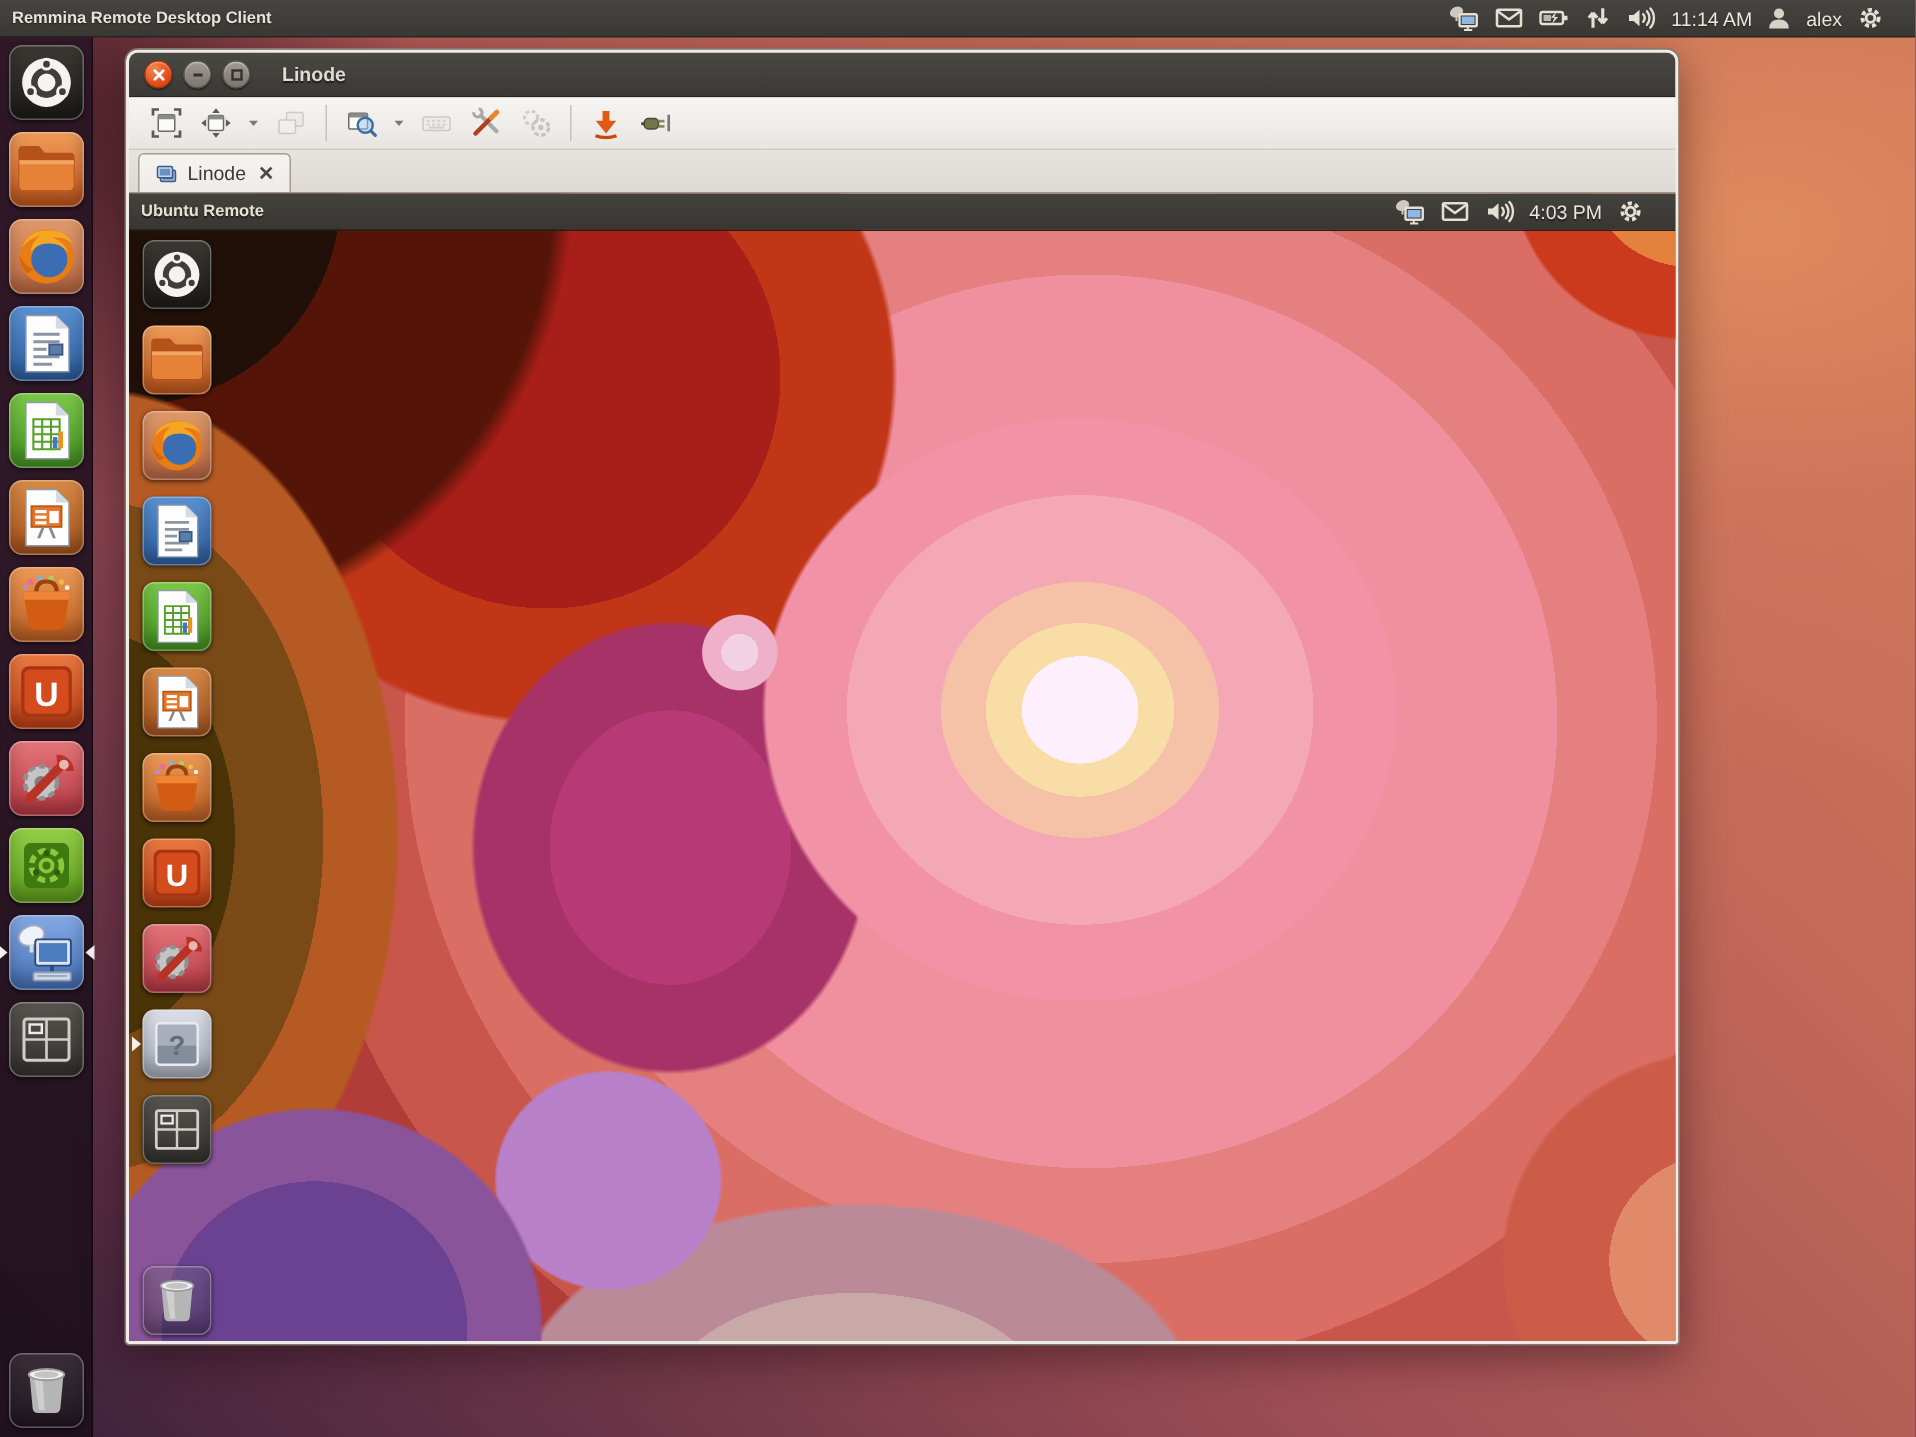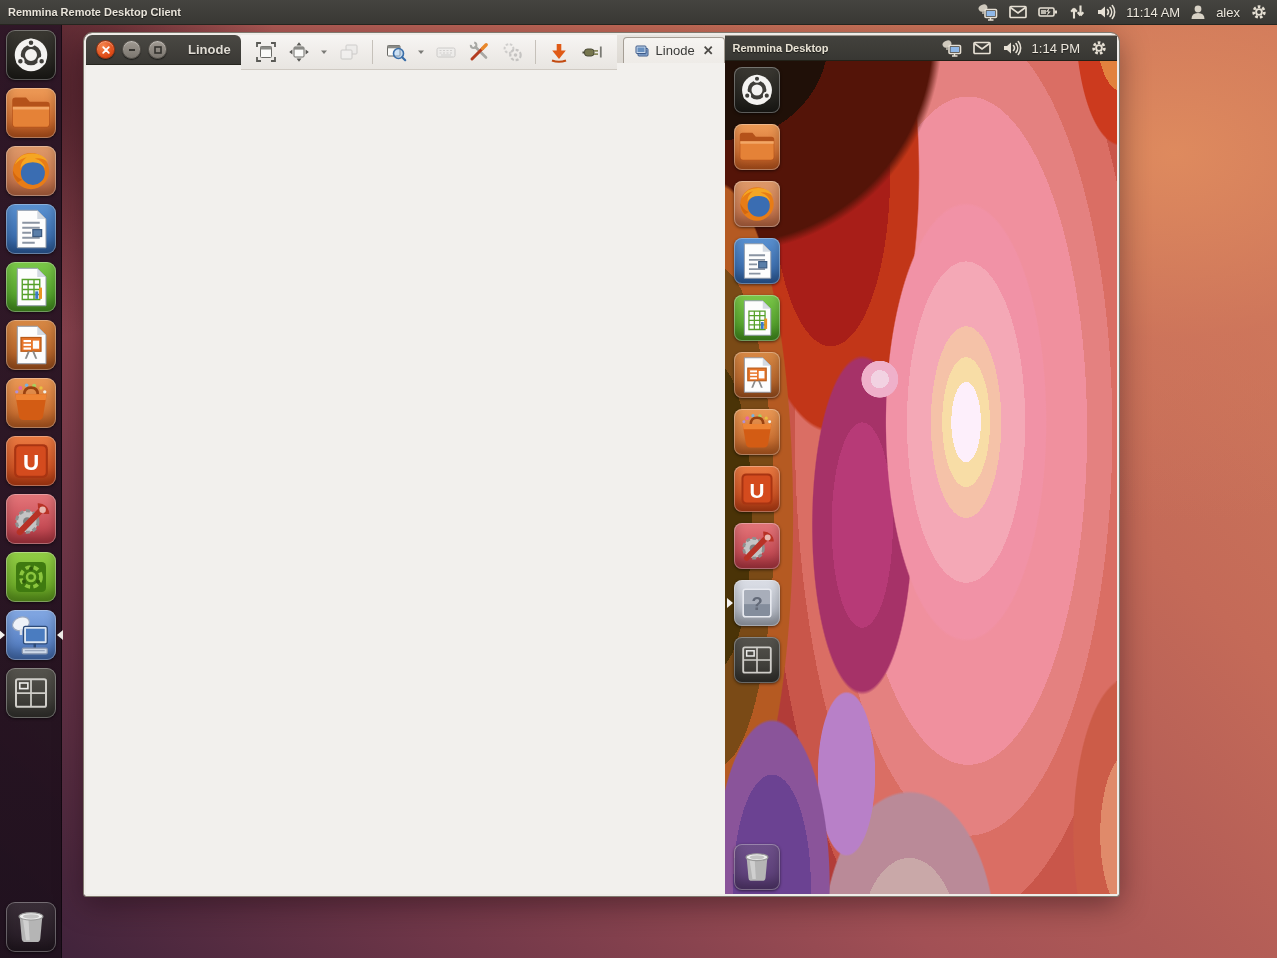--- a/index.html
+++ b/index.html
@@ -6,21 +6,21 @@
   .screen{position:relative;width:1277px;height:958px;overflow:hidden;
     font-family:"Liberation Sans",sans-serif;
     background:
       radial-gradient(ellipse 30% 38% at 1% 9%, rgba(58,22,34,.9) 0%, rgba(58,22,34,0) 70%),
       radial-gradient(ellipse 60% 55% at 92% 16%, #de8a5e 0%, rgba(208,118,92,.6) 35%, rgba(208,118,92,0) 70%),
       linear-gradient(225deg,#d2805a 0%,#c46a58 30%,#a25055 58%,#6e3648 80%,#392039 100%);}
   
   .top-panel{position:absolute;top:0;left:0;right:0;height:24px;background:linear-gradient(#454440,#393834);
     border-bottom:1px solid #26251f;display:flex;align-items:center;color:#e9e4da;z-index:50;}
   .panel-title{font-weight:bold;font-size:11px;margin-left:8px;text-shadow:0 1px 1px rgba(0,0,0,.6);}
-  .tray{margin-left:auto;display:flex;align-items:center;gap:9px;padding-right:8px;}
+  .tray{margin-left:auto;display:flex;align-items:center;gap:9px;padding-right:20px;}
   .ticon{display:flex;align-items:center;justify-content:center;height:20px;}
   .tray-text{font-size:13px;color:#ece7dd;text-shadow:0 1px 1px rgba(0,0,0,.5);}
   
   .launcher{position:absolute;top:24px;left:0;bottom:0;width:62px;
     background:linear-gradient(rgba(44,22,38,.92),rgba(30,16,28,.92));
     border-right:1px solid rgba(0,0,0,.45);display:flex;flex-direction:column;align-items:center;
     padding:6px 0;box-sizing:border-box;gap:8px;z-index:40;}
   .tile{position:relative;width:50px;height:50px;border-radius:9px;flex:0 0 auto;
     box-shadow:inset 0 0 0 1px rgba(255,255,255,.30), inset 0 -8px 12px rgba(0,0,0,.28), 0 1px 3px rgba(0,0,0,.55);}
   .tile svg{position:absolute;inset:0;width:100%;height:100%;}
@@ -40,21 +40,21 @@
   .t-ubuntuone{background:linear-gradient(#ea7a42,#c23f14);}
   .t-settings{background:linear-gradient(#e4767a,#b93844);}
   .t-updater{background:linear-gradient(#93cf46,#5f9e1d);}
   .t-remmina{background:linear-gradient(#84a9e4,#4671b8);}
   .t-workspaces{background:linear-gradient(#56544e,#34332f);}
   .t-unknown{background:linear-gradient(#dde0e8,#a8aeba);}
   .t-trash{background:linear-gradient(rgba(120,120,120,.28),rgba(40,40,40,.28));}
   
   .window{position:absolute;left:84px;top:33px;width:1035px;height:863px;box-sizing:border-box;
     border:2px solid #efece8;outline:1px solid #80796f;border-radius:8px 8px 2px 2px;
-    display:flex;flex-direction:row;background:#f2f0ed;z-index:45;
+    display:flex;flex-direction:column;background:#f2f0ed;z-index:45;
     box-shadow:0 8px 30px rgba(20,5,10,.45);text-align:center;}
   .titlebar{height:29px;flex:0 0 auto;background:linear-gradient(#4a4843,#3a3935);
     border-bottom:1px solid #27261f;border-radius:6px 6px 0 0;display:flex;align-items:center;padding:0 10px;}
   .wbtn{width:19px;height:19px;border-radius:50%;margin-right:7px;display:flex;align-items:center;justify-content:center;
     box-shadow:inset 0 1px 1px rgba(255,255,255,.4),0 1px 1px rgba(0,0,0,.5);}
   .wbtn svg{width:10px;height:10px;}
   .wbtn.close{background:radial-gradient(circle at 35% 30%,#f5854e,#dd4814 70%);border:1px solid #9c3410;box-sizing:border-box;}
   .wbtn.gray{background:linear-gradient(#a09a92,#7b766f);border:1px solid #56524c;box-sizing:border-box;}
   .wtitle{font-weight:bold;font-size:13px;color:#e0dcd4;margin-left:14px;text-shadow:0 1px 1px rgba(0,0,0,.6);}
   .toolbar{height:34px;flex:0 0 auto;background:linear-gradient(#f7f5f3,#e8e5e1);border-bottom:1px solid #cfcac3;
@@ -393,21 +393,21 @@
             <rect x="2" y="3" width="10" height="7.5" rx="1" fill="#c8d8ec" stroke="#3c5a88"></rect>
             <rect x="3.5" y="4.5" width="7" height="4.5" fill="#6890c0"></rect>
           </svg>
         <span class="tab-label">Linode</span>
         <span class="tab-close">✕</span>
       </div>
     </div>
 
     <div class="remote">
       <div class="remote-panel">
-        <span class="panel-title">Remmina Desktop</span>
+        <span class="panel-title">Ubuntu Remote</span>
         <div class="tray">
           <span class="ticon">
             <svg width="22" height="20" viewBox="0 0 22 20">
                 <ellipse cx="6" cy="6" rx="4.6" ry="3.4" fill="#cfc9bd" transform="rotate(-24 6 6)"></ellipse>
                 <path d="M6 9v3" stroke="#cfc9bd" stroke-width="1.4"></path>
                 <rect x="8" y="7.5" width="11.5" height="8" rx="1" fill="none" stroke="#e6e0d4" stroke-width="1.6"></rect>
                 <rect x="9.5" y="9" width="8.5" height="5" fill="#8fb8e8"></rect>
                 <path d="M13.5 15.5v2M11 18h5.5" stroke="#e6e0d4" stroke-width="1.4"></path>
               </svg>
           </span>
@@ -416,21 +416,21 @@
                 <rect x="2" y="4.5" width="16" height="11" rx="1" fill="none" stroke="#e6e0d4" stroke-width="1.7"></rect>
                 <path d="M2.5 5.5L10 11l7.5-5.5" fill="none" stroke="#e6e0d4" stroke-width="1.7"></path>
               </svg>
           </span>
           <span class="ticon">
             <svg width="22" height="20" viewBox="0 0 22 20">
                 <path d="M3 8v4h3l4 3.5v-11L6 8z" fill="#e6e0d4"></path>
                 <path d="M12.5 7.5a4 4 0 0 1 0 5M15 5.5a7 7 0 0 1 0 9M17.3 3.6a10 10 0 0 1 0 12.8" fill="none" stroke="#e6e0d4" stroke-width="1.6" stroke-linecap="round"></path>
               </svg>
           </span>
-          <span class="tray-text">1:14 PM</span>
+          <span class="tray-text">4:03 PM</span>
           <span class="ticon">
             <svg width="20" height="20" viewBox="0 0 20 20">
                 <circle cx="10" cy="10" r="5.4" fill="none" stroke="#e6e0d4" stroke-width="2.6" stroke-dasharray="2.7 2"></circle>
                 <circle cx="10" cy="10" r="2.9" fill="none" stroke="#e6e0d4" stroke-width="1.9"></circle>
               </svg>
           </span>
         </div>
       </div>
       <div class="remote-launcher" id="inner-launcher">
           <div class="tile t-dash small">

